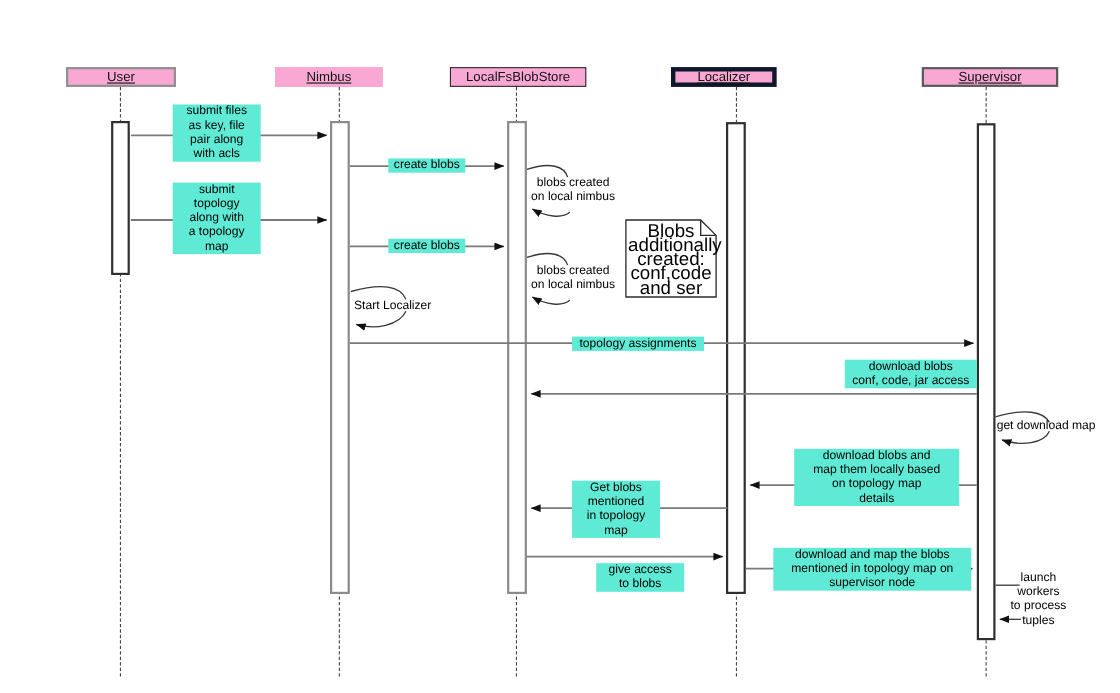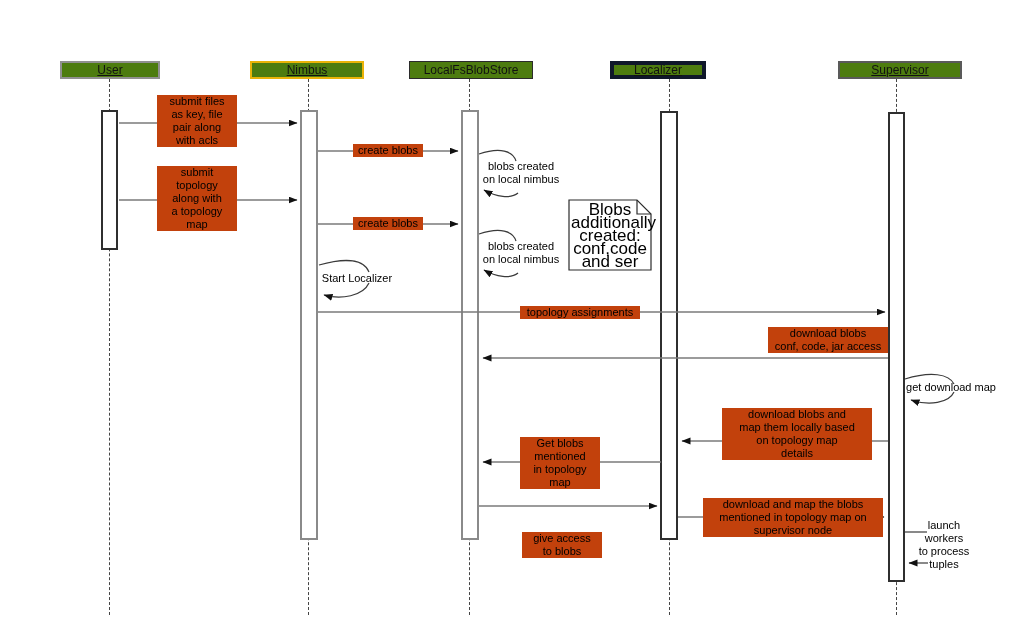--- a/index.html
+++ b/index.html
@@ -1,53 +1,53 @@
 <!DOCTYPE html>
 <html><head>
 <meta charset="utf-8">
 <style>
   html,body{margin:0;padding:0;background:#fff;}
   #canvas{
     position:relative;width:1018px;height:630px;background:#ffffff;overflow:hidden;
     font-family:"Liberation Sans","DejaVu Sans",sans-serif;color:#111;
   }
   .actor-box{
-    position:absolute;height:18px;background:#4d7c0f;display:flex;align-items:center;justify-content:center;
+    position:absolute;height:18px;background:#f9a8d4;display:flex;align-items:center;justify-content:center;
     font-size:12px;box-sizing:border-box;
   }
   .actor-box.u .actor-label{text-decoration:underline;}
   .lifeline{position:absolute;width:0;border-left:1px dashed #444;}
   .activation{position:absolute;background:#fff;box-sizing:border-box;}
   .gray-act{border:2px solid #8a8a8a;}
   .dark-act{border:2px solid #2f2f2f;}
   svg.overlay{position:absolute;left:0;top:0;pointer-events:none;}
   .msg-label{
     position:absolute;font-size:11px;line-height:13px;text-align:center;white-space:pre-line;
     color:#000;
   }
-  .on-line{background:#c2410c;}
+  .on-line{background:#5eead4;}
   .note-text{
     position:absolute;font-size:17px;line-height:13px;text-align:center;white-space:pre-line;color:#000;
   }
 </style>
 </head>
 <body>
 
 <div id="canvas">
 
   <div class="lifeline" style="left:109px;top:79px;height:536px;"></div>
   <div class="lifeline" style="left:308px;top:79px;height:536px;"></div>
   <div class="lifeline" style="left:469px;top:79px;height:536px;"></div>
   <div class="lifeline" style="left:669px;top:79px;height:536px;"></div>
   <div class="lifeline" style="left:896px;top:79px;height:536px;"></div>
 
   <div class="actor-box u" style="left:60px;top:61px;width:100px;border:2px solid #909090;">
     <span class="actor-label">User</span>
   </div>
-  <div class="actor-box u" style="left:250px;top:61px;width:114px;border:2px solid #eab308;">
+  <div class="actor-box u" style="left:250px;top:61px;width:98px;border:2px solid #f9a8d4;">
     <span class="actor-label">Nimbus</span>
   </div>
   <div class="actor-box" style="left:409px;top:61px;width:124px;border:1px solid #2b2b2b;">
     <span class="actor-label">LocalFsBlobStore</span>
   </div>
   <div class="actor-box u" style="left:610px;top:61px;width:96px;border:4px solid #0f172a;">
     <span class="actor-label">Localizer</span>
   </div>
   <div class="actor-box u" style="left:838px;top:61px;width:124px;border:2px solid #5a5a5a;">
     <span class="actor-label">Supervisor</span>
@@ -125,20 +125,20 @@
 map them locally based
 on topology map
 details</div>
   <div class="msg-label on-line" style="left:520px;top:437px;width:80px;">Get blobs
 mentioned
 in topology
 map</div>
   <div class="msg-label on-line" style="left:703px;top:498px;width:180px;">download and map the blobs
 mentioned in topology map on
 supervisor node</div>
-  <div class="msg-label on-line" style="left:522px;top:512px;width:80px;margin-top:20px;">give access
+  <div class="msg-label on-line" style="left:542px;top:512px;width:80px;">give access
 to blobs</div>
   <div class="msg-label" style="left:909px;top:519px;width:70px;text-align:center;">launch
 workers
 to process
 tuples</div>
 
 </div>
 
 </body></html>

